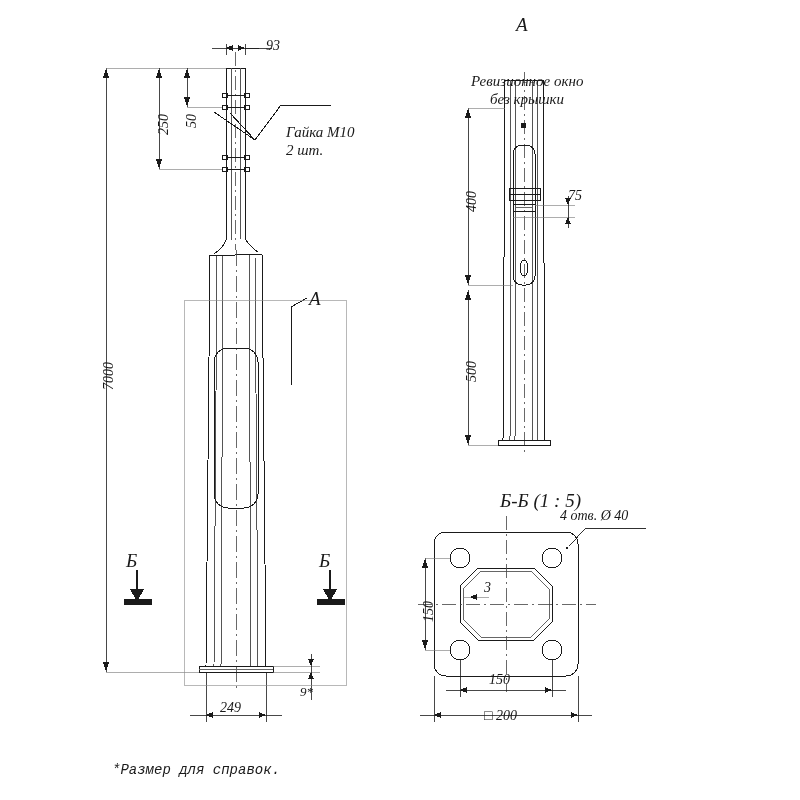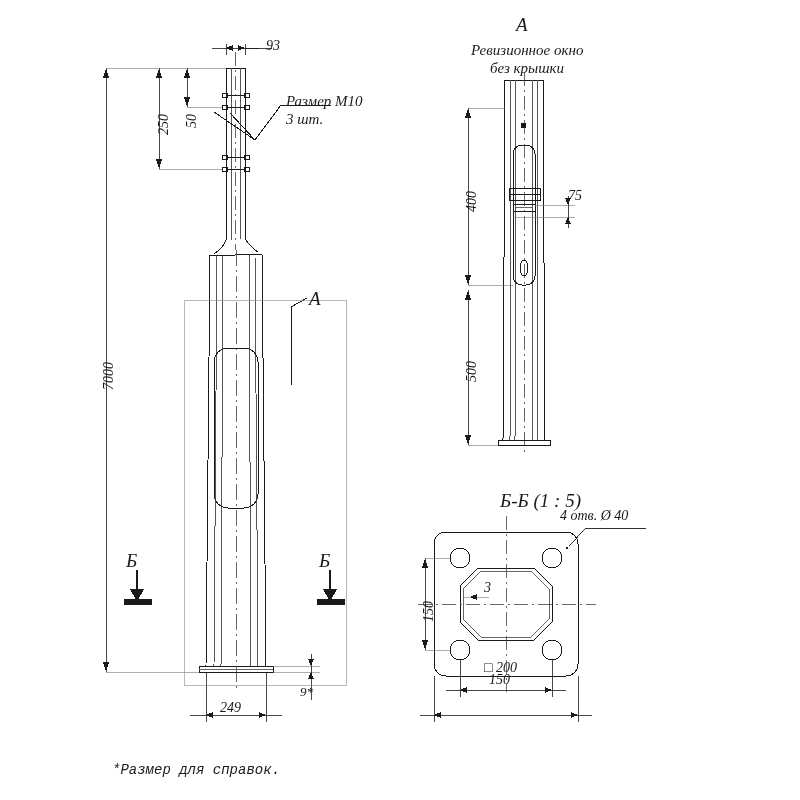--- a/index.html
+++ b/index.html
@@ -3,21 +3,21 @@
 <meta charset="utf-8">
 <style>
   html,body{margin:0;padding:0;background:#ffffff;}
   body{width:800px;height:800px;overflow:hidden;font-family:"Liberation Serif",serif;color:#1a1a1a;}
   #sheet{position:relative;width:800px;height:800px;}
   .lbl{position:absolute;font-family:"Liberation Serif",serif;font-style:italic;white-space:nowrap;}
   .num{position:absolute;font-family:"Liberation Serif",serif;font-style:italic;white-space:nowrap;}
   .vert{transform-origin:left top;}
   svg{position:absolute;left:0;top:0;}
   .ttl{font-size:19px;}
-  .t15{font-size:15px;}
+  .t15{font-size:15px;margin-top:31px;}
   .t14{font-size:14px;}
   .t13{font-size:13px;}
 </style>
 </head>
 <body>
 
 <div id="sheet">
 
   <svg width="800" height="800" viewBox="0 0 800 800">
     <g stroke="#1a1a1a" fill="none" stroke-width="1" shape-rendering="crispEdges">
@@ -232,22 +232,22 @@
         <circle cx="567" cy="548" r="1.6" fill="#1a1a1a" stroke="none"></circle>
       </g>
     </g>
   </svg>
 
   <div class="num t14" style="left:266px;top:38px;">93</div>
 
   <div class="num t14 vert" style="left:156px;top:135px;transform:rotate(-90deg);">250</div>
   <div class="num t14 vert" style="left:184px;top:128px;transform:rotate(-90deg);">50</div>
 
-  <div class="lbl t15" style="left:286px;top:93px;">Размер М10</div>
-  <div class="lbl t15" style="left:286px;top:111px;">3 шт.</div>
+  <div class="lbl t15" style="left:286px;top:93px;">Гайка М10</div>
+  <div class="lbl t15" style="left:286px;top:111px;">2 шт.</div>
 
   <div class="num t14 vert" style="left:101px;top:390px;transform:rotate(-90deg);">7000</div>
 
   <div class="lbl ttl" style="left:309px;top:288px;">А</div>
 
   <div class="lbl ttl" style="left:126px;top:550px;">Б</div>
   <div class="lbl ttl" style="left:319px;top:550px;">Б</div>
 
   <div class="num t14" style="left:220px;top:700px;">249</div>
   <div class="num t13" style="left:300px;top:684px;">9*</div>
@@ -258,17 +258,17 @@
 
   <div class="num t14 vert" style="left:464px;top:212px;transform:rotate(-90deg);">400</div>
   <div class="num t14 vert" style="left:464px;top:382px;transform:rotate(-90deg);">500</div>
   <div class="num t14" style="left:568px;top:188px;">75</div>
 
   <div class="lbl ttl" style="left:464px;top:490px;margin-left:36px;">Б-Б (1 : 5)</div>
   <div class="lbl t14" style="left:560px;top:508px;">4 отв. Ø 40</div>
   <div class="num t14" style="left:484px;top:580px;">3</div>
   <div class="num t14 vert" style="left:421px;top:622px;transform:rotate(-90deg);">150</div>
   <div class="num t14" style="left:489px;top:672px;">150</div>
-  <div class="num t14" style="left:484px;top:660px;">□ 200</div>
+  <div class="num t14" style="left:484px;top:708px;">□ 200</div>
 
   <div class="lbl t14" style="left:112px;top:762px;font-family:Liberation Mono, monospace;">*Размер для справок.</div>
 
 </div>
 
 </body></html>

